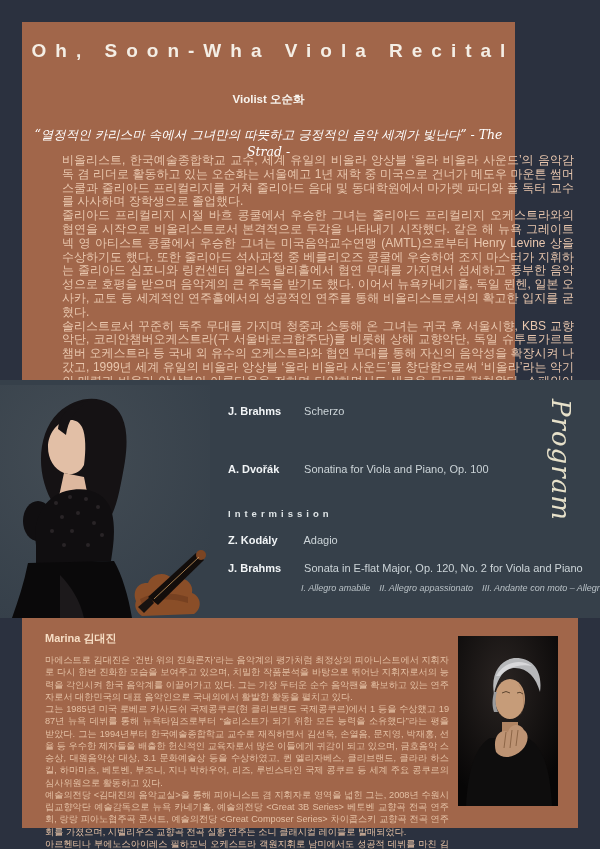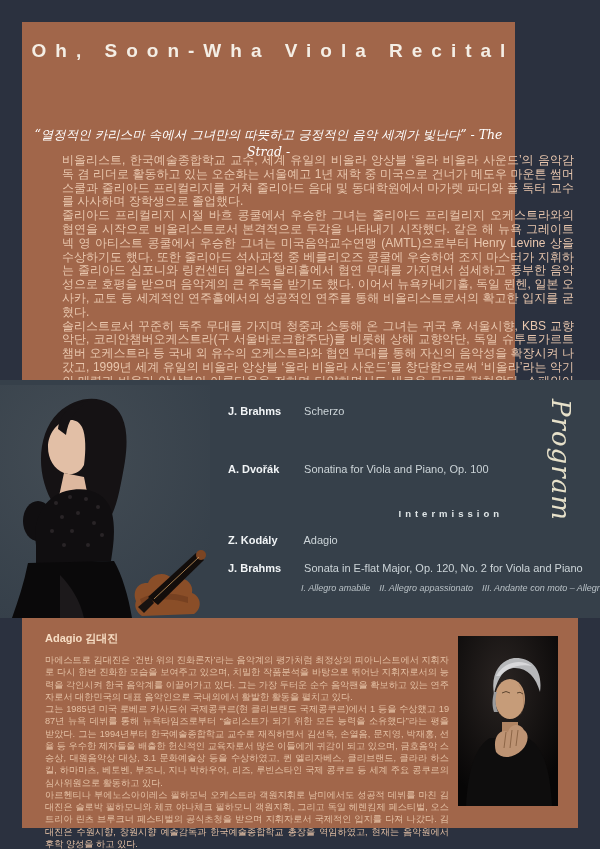--- a/index.html
+++ b/index.html
@@ -19,21 +19,21 @@
   .hero-bio{position:absolute;top:132px;left:40px;width:512px;
         font-size:12px;line-height:13.8px;color:#e9c7ae;text-align:justify;word-break:break-all;}
   .hero-bio p{margin:0;}
 
   
   .mid{position:absolute;left:0;top:380px;width:600px;height:238px;background:#36404a;}
   .violist-photo{position:absolute;left:0;top:385px;width:210px;height:233px;}
   .prow{position:absolute;left:228px;font-size:11px;color:#ccd4d8;white-space:nowrap;}
   .prow .composer{display:inline-block;width:73px;font-weight:700;font-size:11px;color:#f1f4f6;}
   .movs{position:absolute;left:301px;font-size:9px;font-style:italic;color:#b9c1c6;white-space:nowrap;}
-  .intermission{position:absolute;left:228px;top:508px;width:275px;text-align:right;
+  .intermission{position:absolute;left:228px;top:508px;width:275px;text-align:left;
         font-size:9.5px;font-weight:700;letter-spacing:4px;color:#dfe5e7;}
   .row1{top:405px}.row2{top:435px}.row3{top:463px}.movs3{top:483px}
   .row4{top:534px}.row5{top:562px}.movs5{top:583px}
   .script-label{position:absolute;left:576px;top:399px;transform:rotate(90deg);
         transform-origin:0 0;font-family:"DejaVu Serif",serif;font-style:italic;
         font-size:26px;letter-spacing:1px;color:#e7e1ca;}
 
   
   .pbox{position:absolute;left:22px;top:618px;width:556px;height:210px;background:#a1664a;}
   .pheading{position:absolute;left:23px;top:13px;margin:0;font-size:11px;font-weight:700;color:#f6ddc4;}
@@ -42,20 +42,21 @@
   .pbio p{margin:0;}
   .pianist-photo{position:absolute;left:436px;top:18px;width:100px;height:170px;}
 </style>
 </head>
 <body>
 
 <div class="page">
 
   <header class="hero">
     <h1 class="hero-title">Oh, Soon-Wha Viola Recital</h1>
+    <div class="hero-violist">Violist 오순화</div>
     <div class="hero-quote">“열정적인 카리스마 속에서 그녀만의 따뜻하고 긍정적인 음악 세계가 빛난다” - The Strad -</div>
     <div class="hero-bio">
       <p>비올리스트, 한국예술종합학교 교수, 세계 유일의 비올라 앙상블 ‘올라 비올라 사운드’의 음악감독 겸 리더로 활동하고 있는 오순화는 서울예고 1년 재학 중 미국으로 건너가 메도우 마운튼 썸머스쿨과 줄리아드 프리컬리지를 거쳐 줄리아드 음대 및 동대학원에서 마가렛 파디와 폴 독터 교수를 사사하며 장학생으로 졸업했다.</p>
       <p>줄리아드 프리컬리지 시절 바흐 콩쿨에서 우승한 그녀는 줄리아드 프리컬리지 오케스트라와의 협연을 시작으로 비올리스트로서 본격적으로 두각을 나타내기 시작했다. 같은 해 뉴욕 그레이트 넥 영 아티스트 콩쿨에서 우승한 그녀는 미국음악교수연맹 (AMTL)으로부터 Henry Levine 상을 수상하기도 했다. 또한 줄리아드 석사과정 중 베를리오즈 콩쿨에 우승하여 조지 마스터가 지휘하는 줄리아드 심포니와 링컨센터 알리스 탈리홀에서 협연 무대를 가지면서 섬세하고 풍부한 음악성으로 호평을 받으며 음악계의 큰 주목을 받기도 했다. 이어서 뉴욕카네기홀, 독일 뮌헨, 일본 오사카, 교토 등 세계적인 연주홀에서의 성공적인 연주를 통해 비올리스트로서의 확고한 입지를 굳혔다.</p>
       <p>솔리스트로서 꾸준히 독주 무대를 가지며 청중과 소통해 온 그녀는 귀국 후 서울시향, KBS 교향악단, 코리안챔버오케스트라(구 서울바로크합주단)를 비롯해 상해 교향악단, 독일 슈투트가르트 챔버 오케스트라 등 국내 외 유수의 오케스트라와 협연 무대를 통해 자신의 음악성을 확장시켜 나갔고, 1999년 세계 유일의 비올라 앙상블 ‘올라 비올라 사운드’를 창단함으로써 ‘비올라’라는 악기의 매력과 비올라 앙상블의 아름다움을 전하며 다양하면서도 새로운 무대를 펼쳐왔다. 스페인어로 ‘안녕’을 뜻하는 ‘올라’의 뜻을 담고 있는 올라 비올라 사운드는 매년 정기연주회와 찾아가는 음악회 등을 통해 비올라 대중화의 선두역할을 해 왔고 다양한 장르의 레퍼토리를 ‘올라 비올라’만의 고유한 사운드로 승화시켜 최고의 기량을 선보이고 있다. 특히 1999년 ‘올라 비올라’지의 창간과 2000년 ‘After a Dream’ 음반 발매로 주목을 받았다.</p>
       <p>오순화는 New York Summit Festival 객원 교수를 역임했으며, 현재 올라 비올라 사운드 음악감독 및 리더로 활동하면서 밝고 건강한 음악이 주는 기쁨을 전하고 있다. 1993년부터 현재까지 한국예술종합학교 교수로 재직 중이다.</p>
     </div>
   </header>
 
   <section class="mid"></section>
@@ -117,24 +118,25 @@
   </div>
   <div class="prow row5">
     <span class="composer">J. Brahms</span>
     <span class="piece">Sonata in E-flat Major, Op. 120, No. 2 for Viola and Piano</span>
   </div>
   <div class="movs movs5">I. Allegro amabile II. Allegro appassionato III. Andante con moto – Allegro</div>
 
   <div class="script-label">Program</div>
 
   <section class="pbox">
-    <h2 class="pheading">Adagio 김대진</h2>
+    <h2 class="pheading">Marina 김대진</h2>
     <div class="pbio">
       <p>마에스트로 김대진은 ‘건반 위의 진화론자’라는 음악계의 평가처럼 최정상의 피아니스트에서 지휘자로 다시 한번 진화한 모습을 보여주고 있으며, 치밀한 작품분석을 바탕으로 뛰어난 지휘자로서의 능력을 각인시켜 한국 음악계를 이끌어가고 있다. 그는 가장 두터운 순수 음악팬을 확보하고 있는 연주자로서 대한민국의 대표 음악인으로 국내외에서 활발한 활동을 펼치고 있다.</p>
       <p>그는 1985년 미국 로베르 카사드쉬 국제콩쿠르(현 클리브랜드 국제콩쿠르)에서 1 등을 수상했고 1987년 뉴욕 데뷔를 통해 뉴욕타임즈로부터 “솔리스트가 되기 위한 모든 능력을 소유했다”라는 평을 받았다. 그는 1994년부터 한국예술종합학교 교수로 재직하면서 김선욱, 손열음, 문지영, 박재홍, 선율 등 우수한 제자들을 배출한 헌신적인 교육자로서 많은 이들에게 귀감이 되고 있으며, 금호음악 스승상, 대원음악상 대상, 3.1 문화예술상 등을 수상하였고, 퀸 엘리자베스, 클리브랜드, 클라라 하스킬, 하마마츠, 베토벤, 부조니, 지나 박하우어, 리즈, 루빈스타인 국제 콩쿠르 등 세계 주요 콩쿠르의 심사위원으로 활동하고 있다.</p>
+      <p>예술의전당 &lt;김대진의 음악교실&gt;을 통해 피아니스트 겸 지휘자로 영역을 넓힌 그는, 2008년 수원시립교향악단 예술감독으로 뉴욕 카네기홀, 예술의전당 &lt;Great 3B Series&gt; 베토벤 교향곡 전곡 연주회, 랑랑 피아노협주곡 콘서트, 예술의전당 &lt;Great Composer Series&gt; 차이콥스키 교향곡 전곡 연주회를 가졌으며, 시벨리우스 교향곡 전곡 실황 연주는 소니 클래시컬 레이블로 발매되었다.</p>
       <p>아르헨티나 부에노스아이레스 필하모닉 오케스트라 객원지휘로 남미에서도 성공적 데뷔를 마친 김대진은 슬로박 필하모니와 체코 야나체크 필하모니 객원지휘, 그리고 독일 헤렌킴제 페스티벌, 오스트리아 린츠 브루크너 페스티벌의 공식초청을 받으며 지휘자로서 국제적인 입지를 다져 나갔다. 김대진은 수원시향, 창원시향 예술감독과 한국예술종합학교 총장을 역임하였고, 현재는 음악원에서 후학 양성을 하고 있다.</p>
     </div>
     <svg class="pianist-photo" viewBox="0 0 100 170" xmlns="http://www.w3.org/2000/svg" aria-hidden="true">
       <defs>
         <radialGradient id="pg" cx="45%" cy="28%" r="72%">
           <stop offset="0%" stop-color="#2a2422"></stop>
             <stop offset="100%" stop-color="#070606"></stop>
         </radialGradient>
       </defs>
       <rect width="100" height="170" fill="url(#pg)"></rect>

